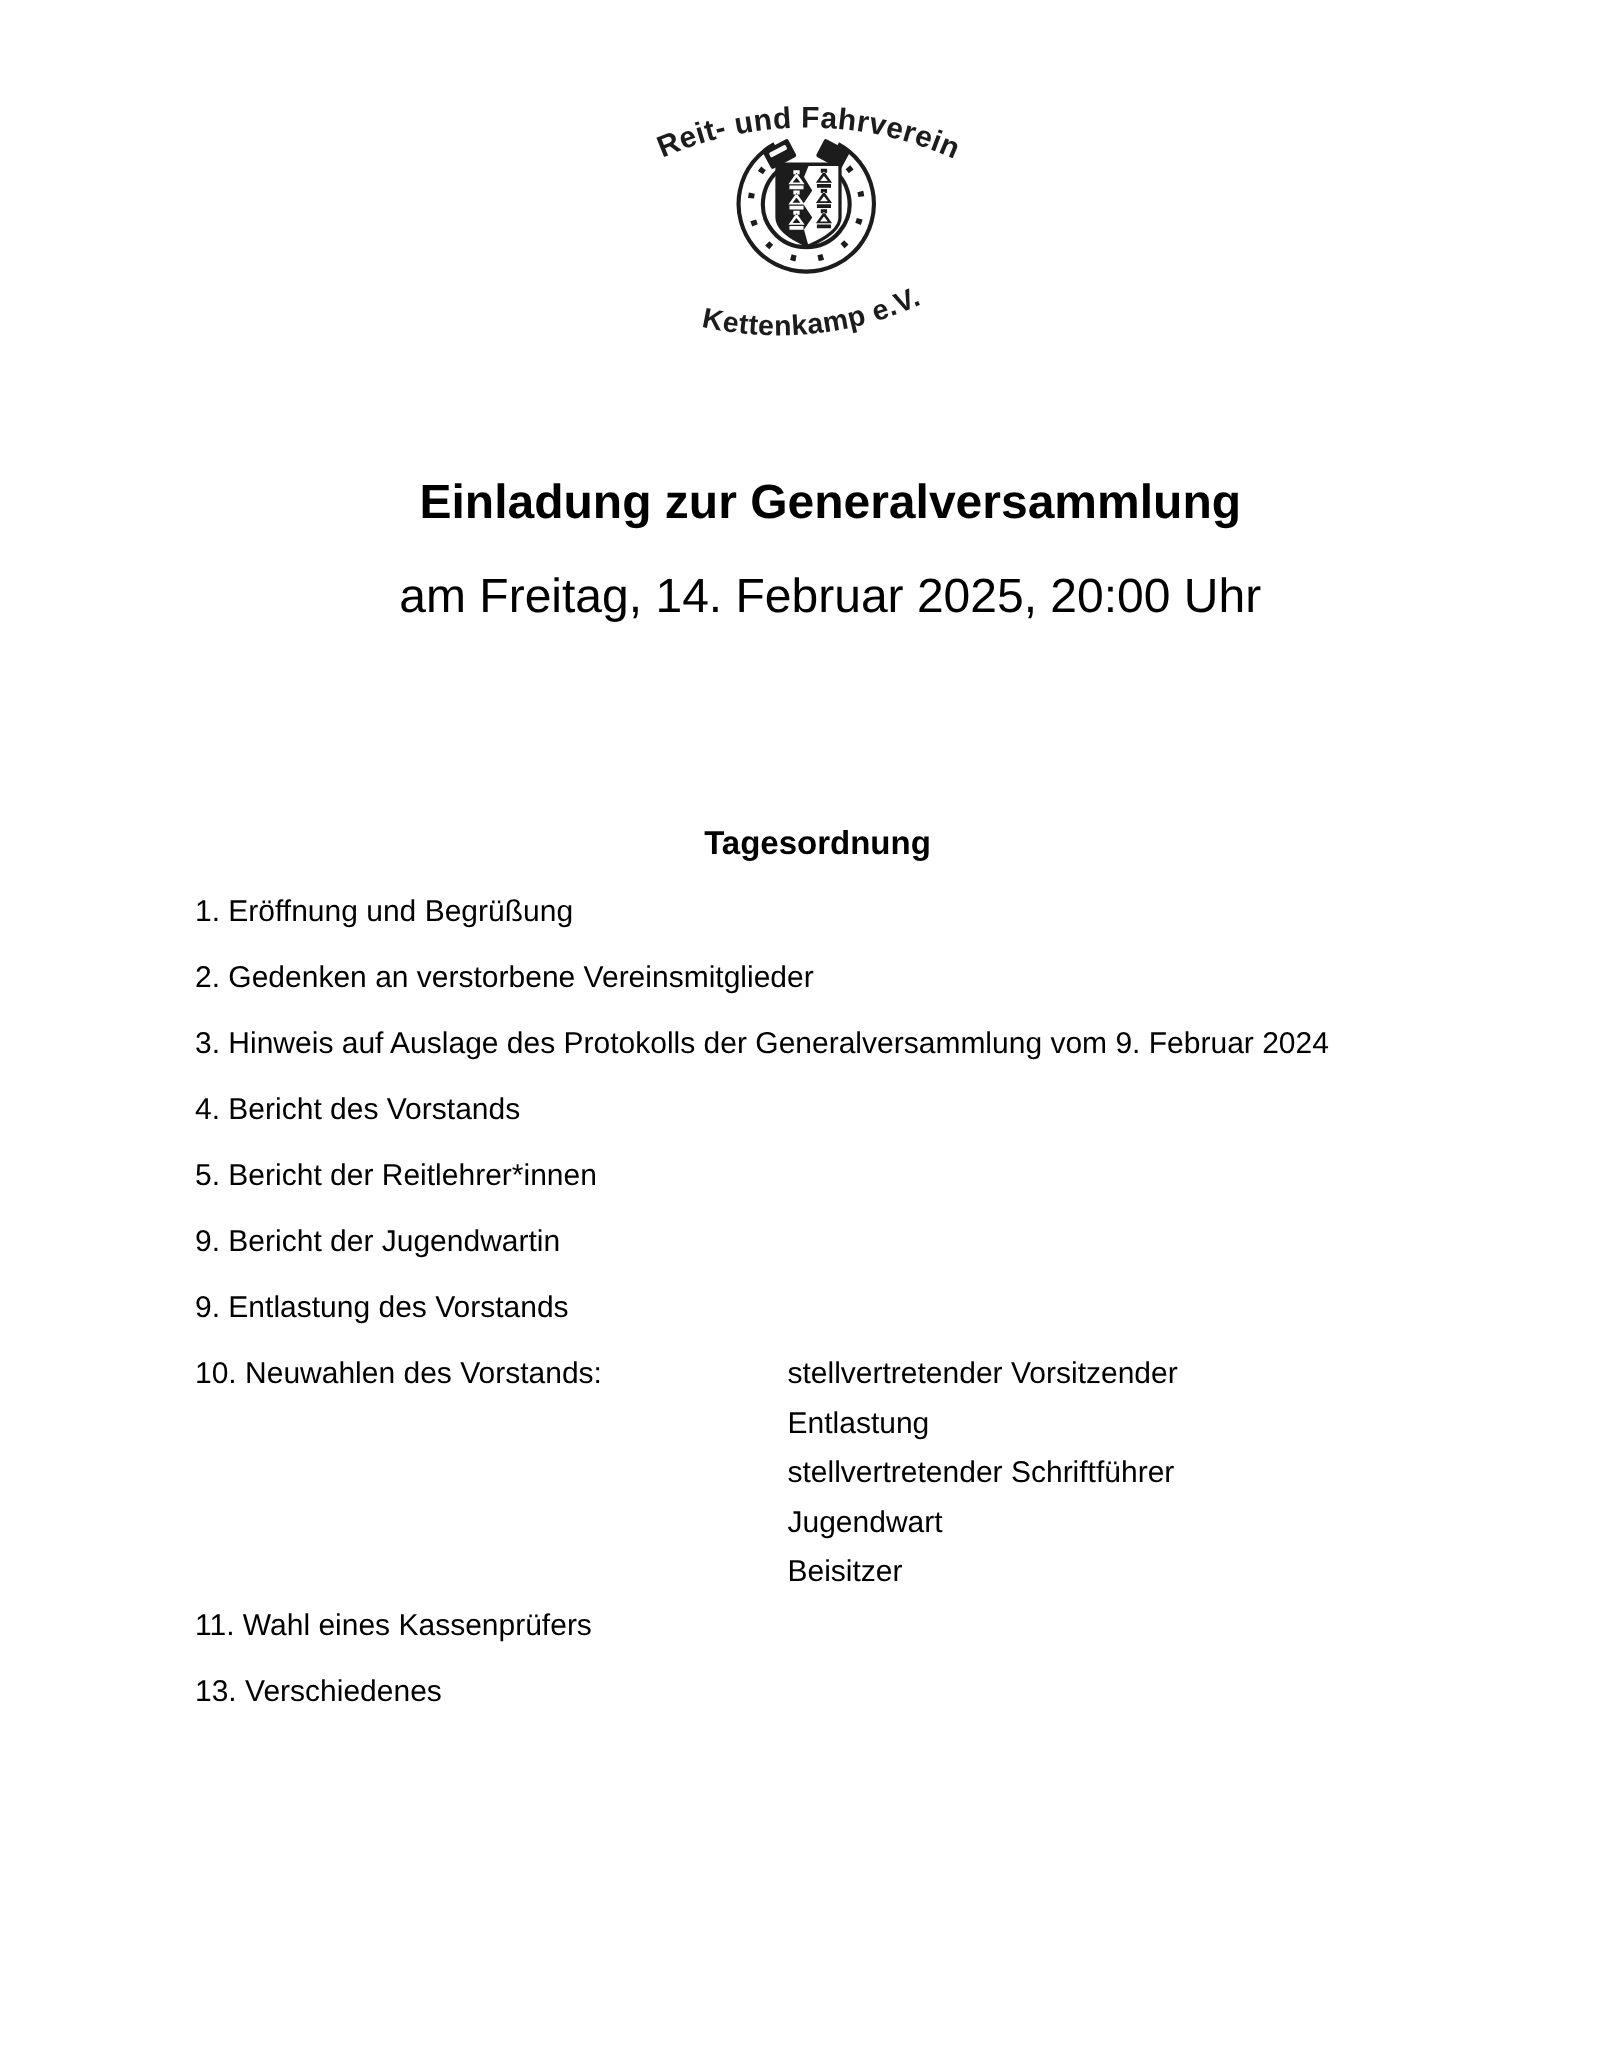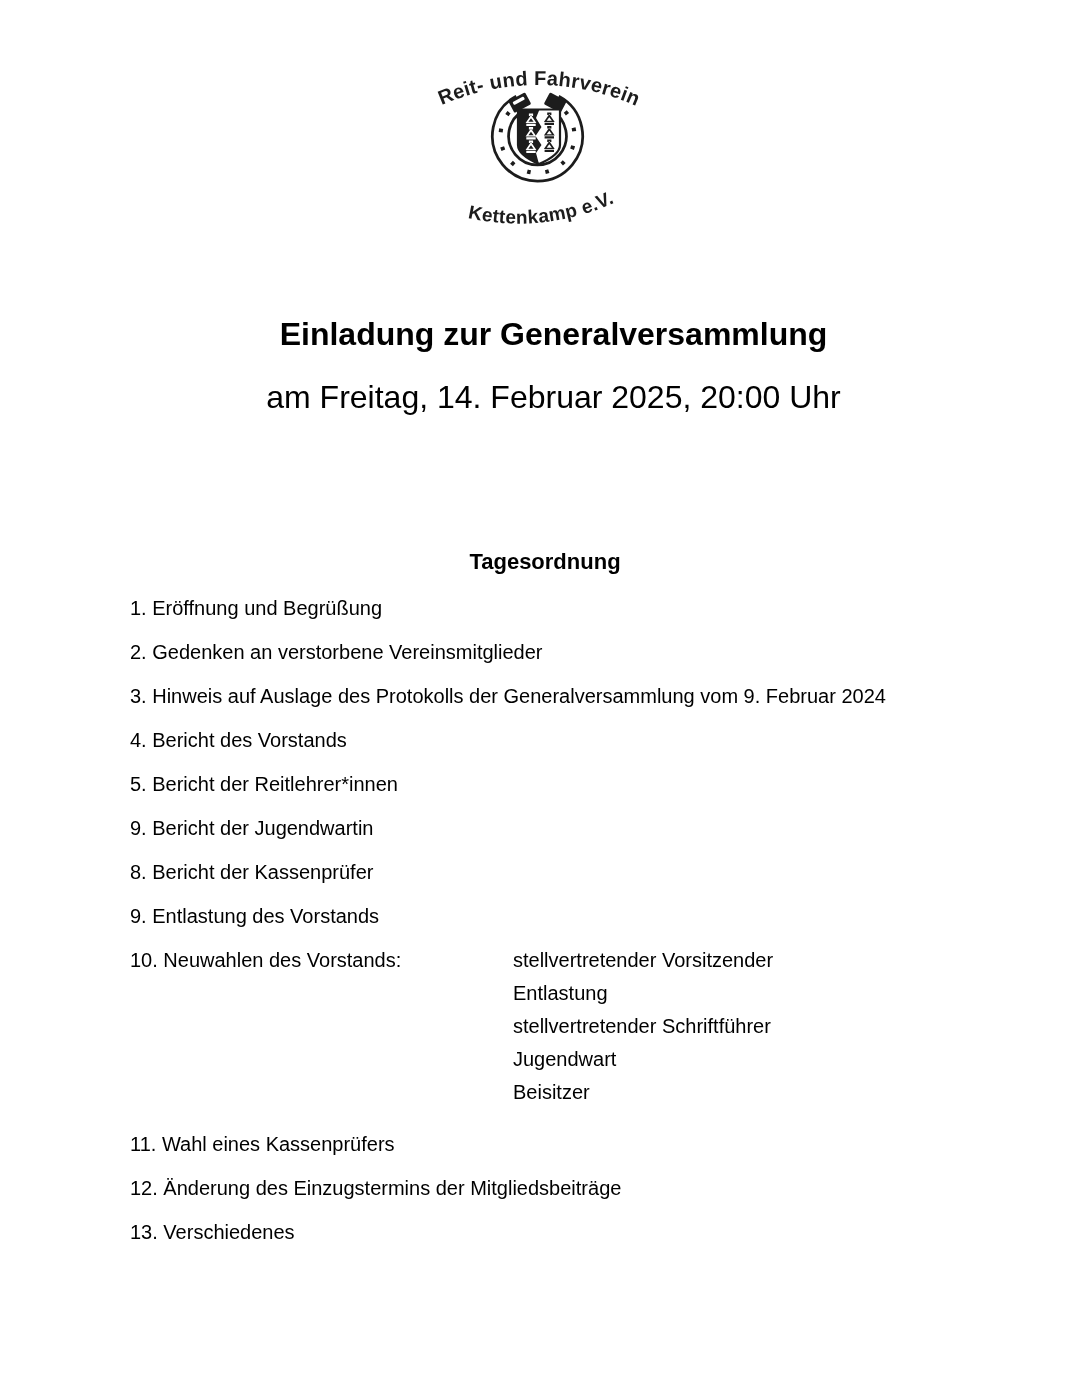--- a/index.html
+++ b/index.html
@@ -32,21 +32,22 @@
     font-size:22px; font-weight:bold;
     line-height:23px; margin-bottom:25px;text-align:center;
   }
   .agenda-item {
     font-size:20px; line-height:20px;
     margin-bottom:24px; white-space:nowrap;
   }
   .agenda-item-multi {
     display:flex; align-items:flex-start;
     font-size:20px; line-height:20px;
-    margin-bottom:32px;
+    margin-bottom:16px;
+    gap:12px;
   }
   .agenda-item-label { width:383px; flex:none; white-space:nowrap; }
   .agenda-positions { flex:none; }
   .agenda-position {
     font-size:20px; line-height:20px;
     margin-bottom:13px; white-space:nowrap;
   }
   .agenda-position:last-child { margin-bottom:0; }
 </style>
 </head>
@@ -105,32 +106,30 @@
 
   <div class="agenda">
     <div class="agenda-heading">Tagesordnung</div>
 
     <div class="agenda-item">1. Eröffnung und Begrüßung</div>
     <div class="agenda-item">2. Gedenken an verstorbene Vereinsmitglieder</div>
     <div class="agenda-item">3. Hinweis auf Auslage des Protokolls der Generalversammlung vom 9. Februar 2024</div>
     <div class="agenda-item">4. Bericht des Vorstands</div>
     <div class="agenda-item">5. Bericht der Reitlehrer*innen</div>
     <div class="agenda-item">9. Bericht der Jugendwartin</div>
-    <div class="agenda-item">8. Bericht der Kassenprüfer</div>
     <div class="agenda-item">9. Entlastung des Vorstands</div>
 
     <div class="agenda-item-multi">
       <div class="agenda-item-label">10. Neuwahlen des Vorstands:</div>
       <div class="agenda-positions">
         <div class="agenda-position">stellvertretender Vorsitzender</div>
         <div class="agenda-position">Entlastung</div>
         <div class="agenda-position">stellvertretender Schriftführer</div>
         <div class="agenda-position">Jugendwart</div>
         <div class="agenda-position">Beisitzer</div>
       </div>
     </div>
 
     <div class="agenda-item">11. Wahl eines Kassenprüfers</div>
-    <div class="agenda-item">12. Änderung des Einzugstermins der Mitgliedsbeiträge</div>
     <div class="agenda-item">13. Verschiedenes</div>
   </div>
 
 </div>
 
 </body></html>

